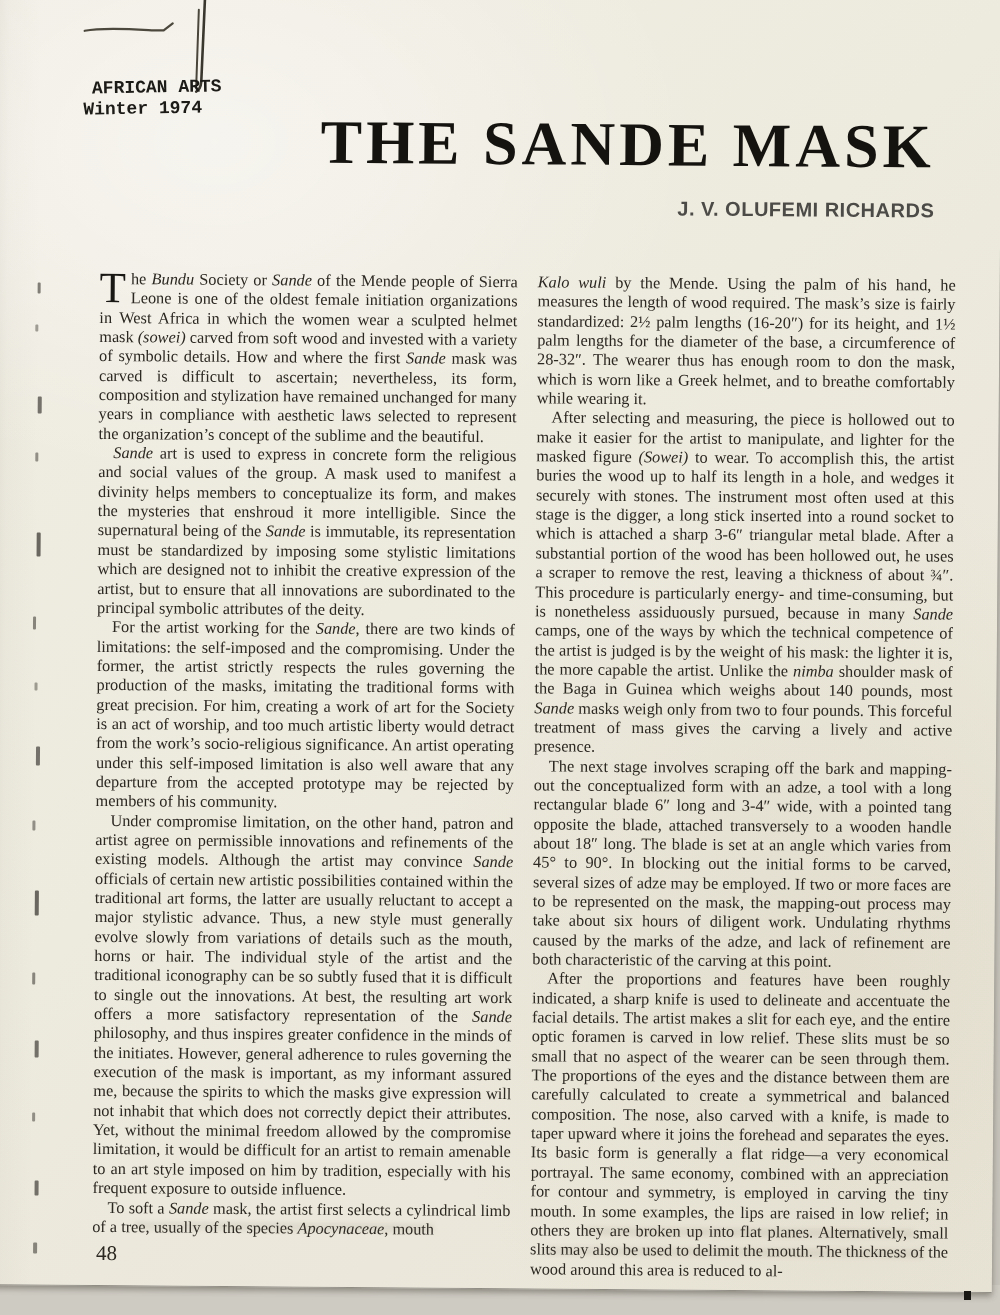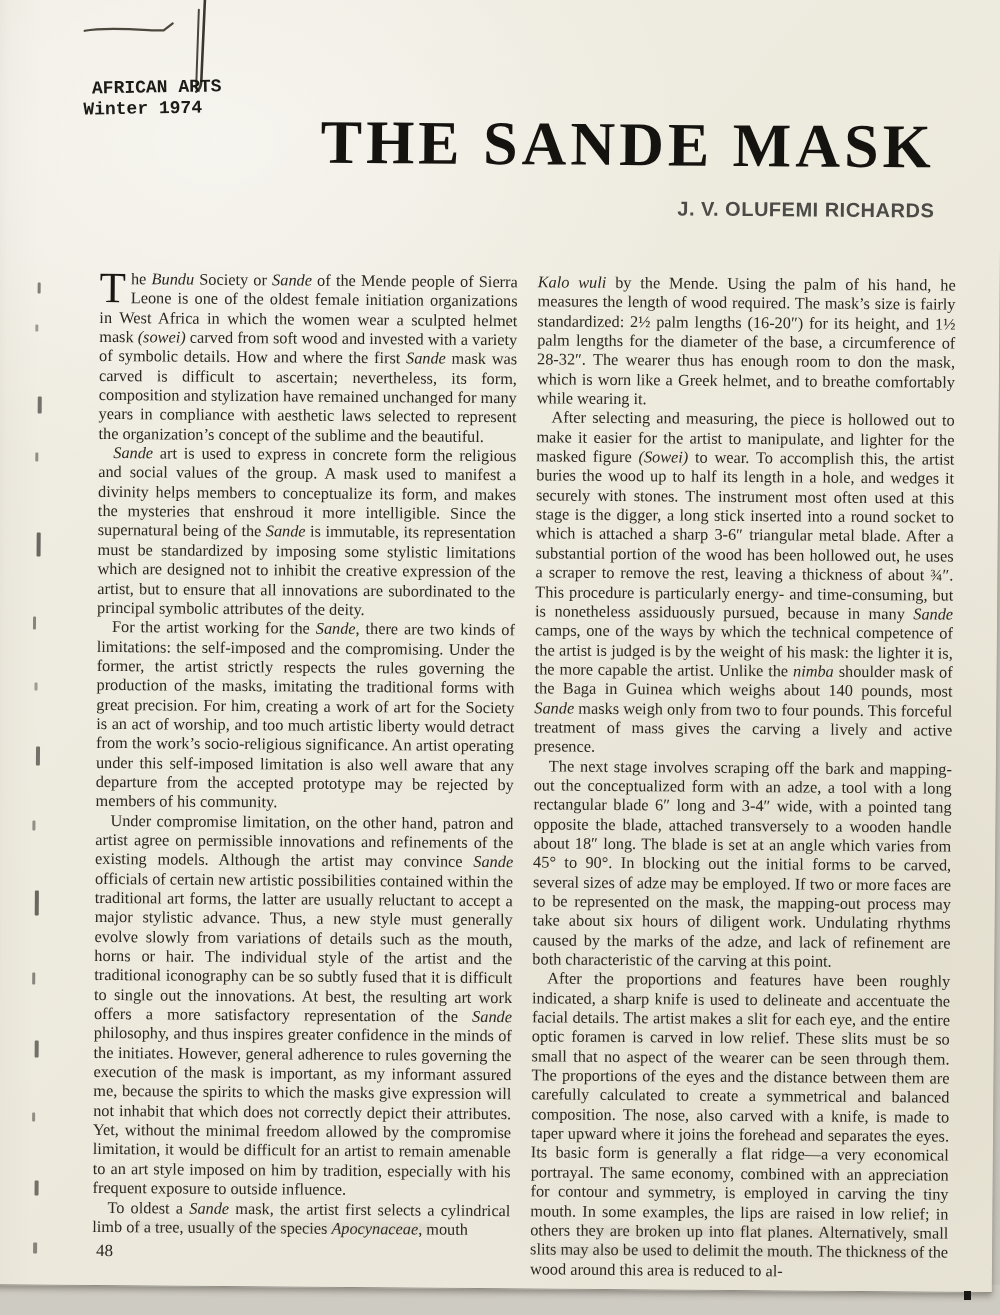--- a/index.html
+++ b/index.html
@@ -55,21 +55,21 @@
   .col{width:418px;font-size:16.3px;line-height:19.35px;text-align:justify;}
   .col p{margin:0;text-indent:15px;}
   .col p.has-dropcap{text-indent:0;}
   .col-right p:first-child{text-indent:0;}
   .dropcap{
     float:left;font-size:43px;line-height:33px;
     padding:2px 5px 0 0;color:#1a1814;font-weight:normal;
   }
   .page-number{
     position:absolute;left:112px;top:1256px;
-    font-size:17px;color:#2b2721;
+    font-size:21px;color:#2b2721;
   }
 
   
   .paperclip{position:absolute;left:172px;top:-2px;}
   .pencil-mark{position:absolute;left:88px;top:32px;}
   .binding-marks{position:absolute;left:0;top:0;width:60px;height:1300px;}
   .bmark{position:absolute;background:#22201a;border-radius:1px;}
   .ghost{
     position:absolute;height:9px;border-radius:4px;
     background:rgba(110,100,75,0.10);filter:blur(2px);
@@ -117,21 +117,21 @@
     <div class="title">THE SANDE MASK</div>
     <div class="author">J. V. OLUFEMI RICHARDS</div>
   </div>
 
   <div class="columns">
     <div class="col col-left">
         <p class="has-dropcap"><span class="dropcap">T</span><span>he </span><i>Bundu</i><span> Society or </span><i>Sande</i><span> of the Mende people of Sierra Leone is one of the oldest female initiation organizations in West Africa in which the women wear a sculpted helmet mask </span><i>(sowei)</i><span> carved from soft wood and invested with a variety of symbolic details. How and where the first </span><i>Sande</i><span> mask was carved is difficult to ascertain; nevertheless, its form, composition and stylization have remained unchanged for many years in compliance with aesthetic laws selected to represent the organization’s concept of the sublime and the beautiful.</span></p>
         <p><i>Sande</i><span> art is used to express in concrete form the religious and social values of the group. A mask used to manifest a divinity helps members to conceptualize its form, and makes the mysteries that enshroud it more intelligible. Since the supernatural being of the </span><i>Sande</i><span> is immutable, its representation must be standardized by imposing some stylistic limitations which are designed not to inhibit the creative expression of the artist, but to ensure that all innovations are subordinated to the principal symbolic attributes of the deity.</span></p>
         <p><span>For the artist working for the </span><i>Sande</i><span>, there are two kinds of limitations: the self-imposed and the compromising. Under the former, the artist strictly respects the rules governing the production of the masks, imitating the traditional forms with great precision. For him, creating a work of art for the Society is an act of worship, and too much artistic liberty would detract from the work’s socio-religious significance. An artist operating under this self-imposed limitation is also well aware that any departure from the accepted prototype may be rejected by members of his community.</span></p>
         <p><span>Under compromise limitation, on the other hand, patron and artist agree on permissible innovations and refinements of the existing models. Although the artist may convince </span><i>Sande</i><span> officials of certain new artistic possibilities contained within the traditional art forms, the latter are usually reluctant to accept a major stylistic advance. Thus, a new style must generally evolve slowly from variations of details such as the mouth, horns or hair. The individual style of the artist and the traditional iconography can be so subtly fused that it is difficult to single out the innovations. At best, the resulting art work offers a more satisfactory representation of the </span><i>Sande</i><span> philosophy, and thus inspires greater confidence in the minds of the initiates. However, general adherence to rules governing the execution of the mask is important, as my informant assured me, because the spirits to which the masks give expression will not inhabit that which does not correctly depict their attributes. Yet, without the minimal freedom allowed by the compromise limitation, it would be difficult for an artist to remain amenable to an art style imposed on him by tradition, especially with his frequent exposure to outside influence.</span></p>
-        <p><span>To oldest a </span><i>Sande</i><span> mask, the artist first selects a cylindrical limb of a tree, usually of the species </span><i>Apocynaceae</i><span>, mouth</span></p>
+        <p><span>To soft a </span><i>Sande</i><span> mask, the artist first selects a cylindrical limb of a tree, usually of the species </span><i>Apocynaceae</i><span>, mouth</span></p>
       </div>
     <div class="col col-right">
         <p><i>Kalo wuli</i><span> by the Mende. Using the palm of his hand, he measures the length of wood required. The mask’s size is fairly standardized: 2½ palm lengths (16-20″) for its height, and 1½ palm lengths for the diameter of the base, a circumference of 28-32″. The wearer thus has enough room to don the mask, which is worn like a Greek helmet, and to breathe comfortably while wearing it.</span></p>
         <p><span>After selecting and measuring, the piece is hollowed out to make it easier for the artist to manipulate, and lighter for the masked figure </span><i>(Sowei)</i><span> to wear. To accomplish this, the artist buries the wood up to half its length in a hole, and wedges it securely with stones. The instrument most often used at this stage is the digger, a long stick inserted into a round socket to which is attached a sharp 3-6″ triangular metal blade. After a substantial portion of the wood has been hollowed out, he uses a scraper to remove the rest, leaving a thickness of about ¾″. This procedure is particularly energy- and time-consuming, but is nonetheless assiduously pursued, because in many </span><i>Sande</i><span> camps, one of the ways by which the technical competence of the artist is judged is by the weight of his mask: the lighter it is, the more capable the artist. Unlike the </span><i>nimba</i><span> shoulder mask of the Baga in Guinea which weighs about 140 pounds, most </span><i>Sande</i><span> masks weigh only from two to four pounds. This forceful treatment of mass gives the carving a lively and active presence.</span></p>
         <p><span>The next stage involves scraping off the bark and mapping-out the conceptualized form with an adze, a tool with a long rectangular blade 6″ long and 3-4″ wide, with a pointed tang opposite the blade, attached transversely to a wooden handle about 18″ long. The blade is set at an angle which varies from 45° to 90°. In blocking out the initial forms to be carved, several sizes of adze may be employed. If two or more faces are to be represented on the mask, the mapping-out process may take about six hours of diligent work. Undulating rhythms caused by the marks of the adze, and lack of refinement are both characteristic of the carving at this point.</span></p>
         <p><span>After the proportions and features have been roughly indicated, a sharp knife is used to delineate and accentuate the facial details. The artist makes a slit for each eye, and the entire optic foramen is carved in low relief. These slits must be so small that no aspect of the wearer can be seen through them. The proportions of the eyes and the distance between them are carefully calculated to create a symmetrical and balanced composition. The nose, also carved with a knife, is made to taper upward where it joins the forehead and separates the eyes. Its basic form is generally a flat ridge—a very economical portrayal. The same economy, combined with an appreciation for contour and symmetry, is employed in carving the tiny mouth. In some examples, the lips are raised in low relief; in others they are broken up into flat planes. Alternatively, small slits may also be used to delimit the mouth. The thickness of the wood around this area is reduced to al-</span></p>
       </div>
   </div>
 
   <div class="page-number">48</div>

